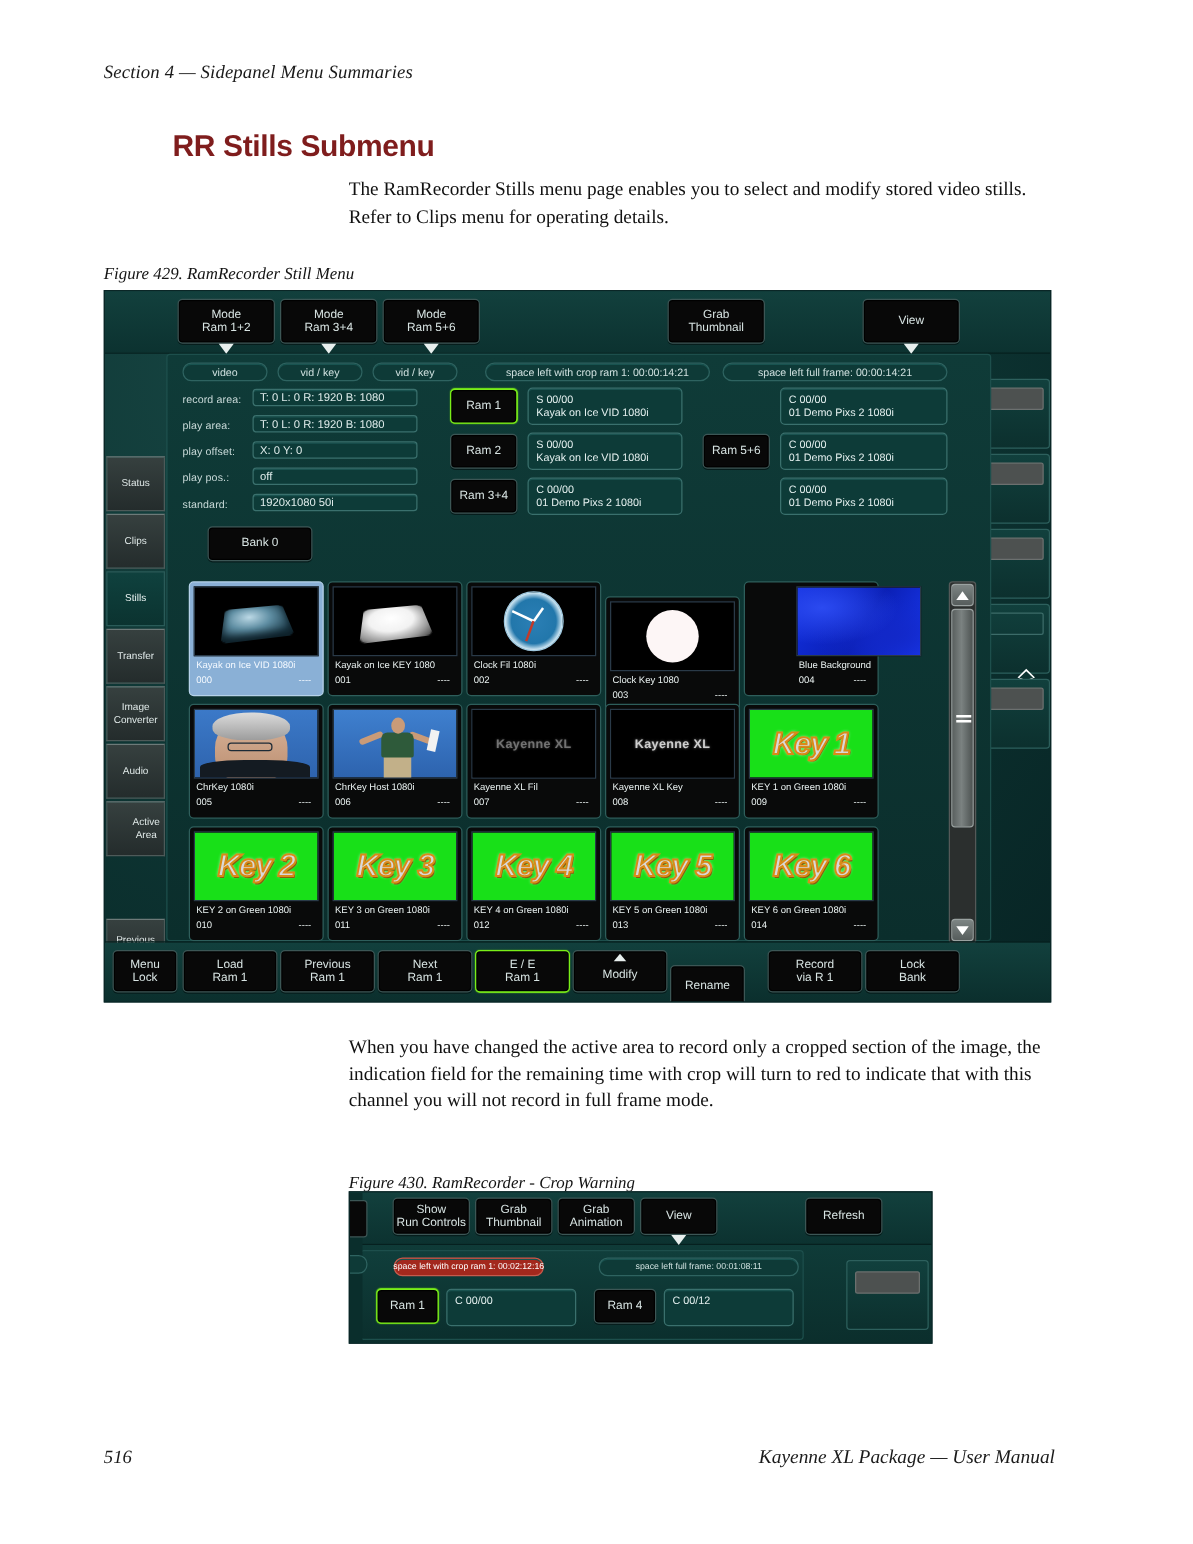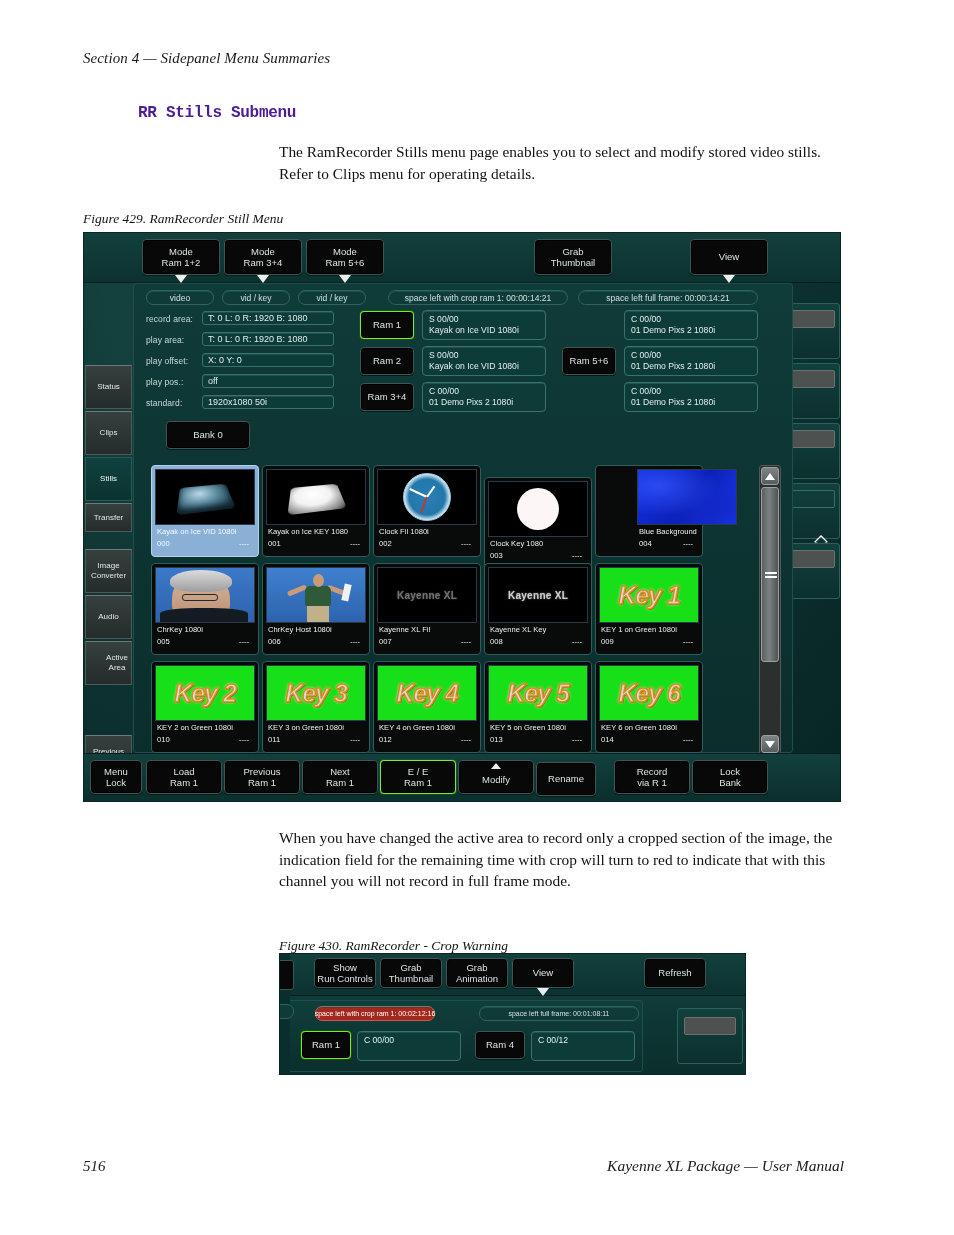--- a/index.html
+++ b/index.html
@@ -16,22 +16,22 @@
   .page { position:absolute; inset:0; }
 
   .running-head {
     position:absolute; left:83px; top:50px;
     font-family:"Liberation Serif", serif;
     font-style: italic; font-size:15px; color:#1a1a1a;
     letter-spacing:0.1px;
   }
   .chapter-title {
     position:absolute; left:138px; top:104px;
-    font-family:Liberation Mono, monospace;
-    font-weight:bold; font-size:16px; color:#4c1d95;
+    font-family:Liberation Sans, sans-serif;
+    font-weight:bold; font-size:24px; color:#7f1d1d;
     letter-spacing:-0.3px;
   }
   .body-para {
     position:absolute;
     font-family:"Liberation Serif", serif;
     font-size:15.4px; line-height:21.5px; color:#111;
   }
   #intro-para { left:279px; top:141px; width:566px; }
   #crop-para  { left:279px; top:827px; width:566px; }
 
@@ -430,21 +430,21 @@
     <div class="side-col">
       <div class="side-btn" style="top:82px;height:44px;">
         <span>Status</span>
       </div>
       <div class="side-btn" style="top:128px;height:44px;">
         <span>Clips</span>
       </div>
       <div class="side-btn active" style="top:174px;height:44px;">
         <span>Stills</span>
       </div>
-      <div class="side-btn" style="top:220px;height:29px;">
+      <div class="side-btn" style="top:220px;height:44px;">
         <span>Transfer</span>
       </div>
       <div class="side-btn" style="top:266px;height:44px;">
         <span>Image Converter</span>
       </div>
       <div class="side-btn" style="top:312px;height:44px;">
         <span>Audio</span>
       </div>
       <div class="side-btn" style="top:358px;height:44px;padding-left:17px;">
         <span>Active Area</span>
@@ -813,21 +813,21 @@
         <span class="ln">Ram 1</span>
       </div>
       <div class="hw-btn lit" style="left:296px;top:6px;width:76px;height:34px;">
         <span class="ln">E / E</span>
         <span class="ln">Ram 1</span>
       </div>
       <div class="hw-btn" style="left:374px;top:6px;width:76px;height:34px;">
         <span class="caret-up-inner"></span>
         <span class="ln" style="margin-top:6px;">Modify</span>
       </div>
-      <div class="hw-btn" style="left:452px;top:8px;width:60px;height:34px;">
+      <div class="hw-btn" style="left:452px;top:18px;width:60px;height:34px;">
         <span class="ln">Rename</span>
       </div>
       <div class="hw-btn" style="left:530px;top:6px;width:76px;height:34px;">
         <span class="ln">Record</span>
         <span class="ln">via R 1</span>
       </div>
       <div class="hw-btn" style="left:608px;top:6px;width:76px;height:34px;">
         <span class="ln">Lock</span>
         <span class="ln">Bank</span>
       </div>

